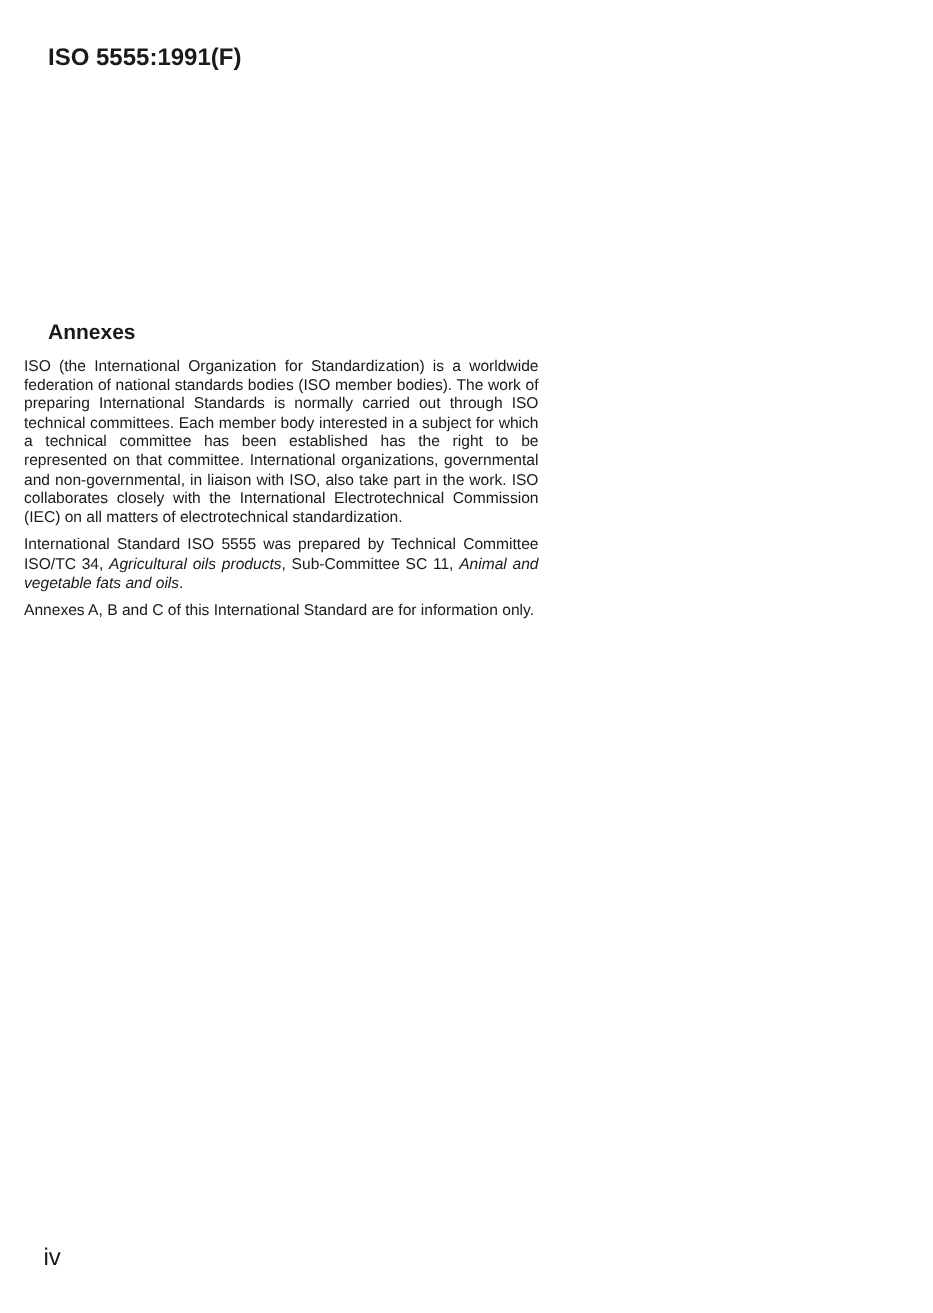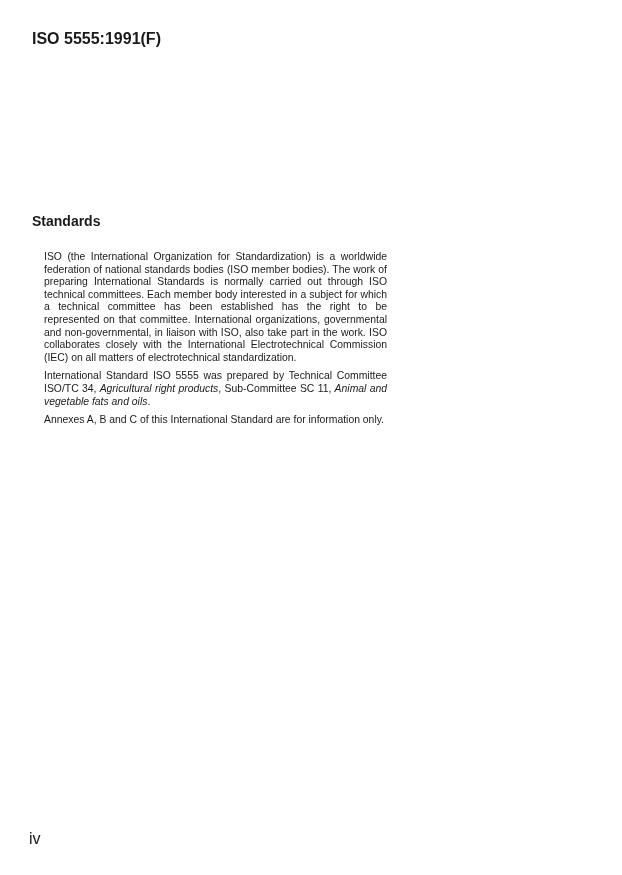--- a/index.html
+++ b/index.html
@@ -1,30 +1,30 @@
 <!DOCTYPE html>
 <html><head>
   <meta charset="utf-8">
   <style>
     html, body { margin: 0; padding: 0; background: #ffffff; }
     body { width: 622px; height: 875px; position: relative; overflow: hidden;
            font-family: "Liberation Sans", sans-serif; color: #1a1a1a; }
     .header { position: absolute; left: 32px; top: 30px; font-size: 16px; font-weight: bold; }
     .title { position: absolute; left: 32px; top: 213px; font-size: 14px; font-weight: bold; }
-    .body { position: absolute; left: 44px; top: 239px; width: 343px; font-size: 10.4px; line-height: 12.6px; text-align: justify; margin-top: 12px; }
+    .body { position: absolute; left: 16px; top: 239px; width: 343px; font-size: 10.4px; line-height: 12.6px; text-align: justify; }
     .body p { margin: 0 0 6px 0; }
     .pagenum { position: absolute; left: 29px; top: 830px; font-size: 16px; }
     i { font-style: italic; }
   </style>
 </head>
 <body>
 
 <div class="header">ISO 5555:1991(F)</div>
 
-<div class="title">Standards</div>
+<div class="title">Annexes</div>
 
 <div class="body">
   <p>ISO (the International Organization for Standardization) is a worldwide federation of national standards bodies (ISO member bodies). The work of preparing International Standards is normally carried out through ISO technical committees. Each member body interested in a subject for which a technical committee has been established has the right to be represented on that committee. International organizations, governmental and non-governmental, in liaison with ISO, also take part in the work. ISO collaborates closely with the International Electrotechnical Commission (IEC) on all matters of electrotechnical standardization.</p>
-  <p><span>International Standard ISO 5555 was prepared by Technical Committee ISO/TC 34, </span><i>Agricultural right products</i><span>, Sub-Committee SC 11, </span><i>Animal and vegetable fats and oils</i><span>.</span></p>
+  <p><span>International Standard ISO 5555 was prepared by Technical Committee ISO/TC 34, </span><i>Agricultural oils products</i><span>, Sub-Committee SC 11, </span><i>Animal and vegetable fats and oils</i><span>.</span></p>
   <p>Annexes A, B and C of this International Standard are for information only.</p>
 </div>
 
 <div class="pagenum">iv</div>
 
 </body></html>

